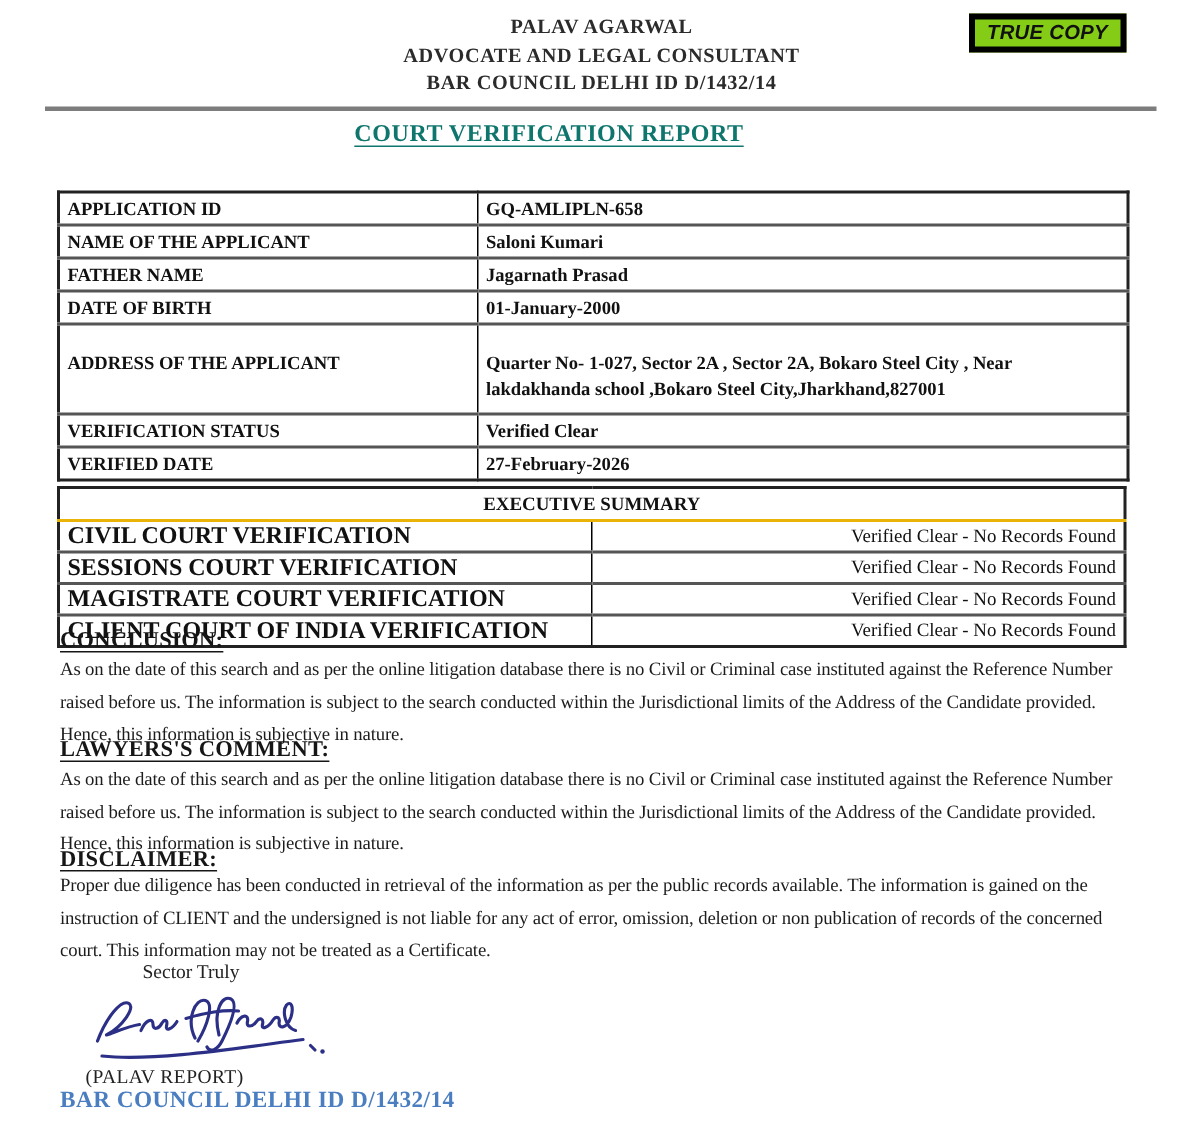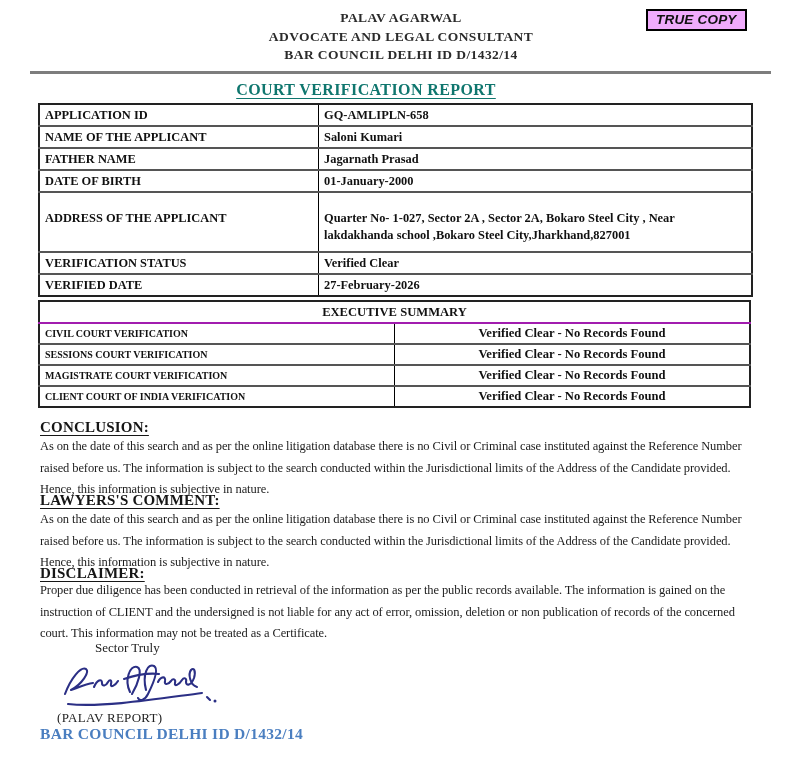--- a/index.html
+++ b/index.html
@@ -4,56 +4,56 @@
 <style>
   html,body{margin:0;padding:0;background:#fff;}
   .page{
     position:relative;width:802px;height:758px;background:#ffffff;overflow:hidden;
     font-family:"Liberation Serif","DejaVu Serif",serif;color:#1d1d1d;
   }
   
   .letterhead{position:absolute;top:9px;left:0;width:802px;text-align:center;}
   .letterhead div{font-weight:bold;font-size:13.5px;line-height:18.5px;letter-spacing:.4px;color:#2b2b2b;}
   .stamp{
-    position:absolute;left:646px;top:9px;border:2px solid #000000;padding:1px 8px 2px 8px;
+    position:absolute;left:646px;top:9px;border:4px solid #000000;padding:1px 8px 2px 8px;
     font-family:"Liberation Sans","DejaVu Sans",sans-serif;font-style:italic;font-weight:bold;
-    font-size:13.5px;color:#111;background:#f0abfc;letter-spacing:.2px;
+    font-size:13.5px;color:#111;background:#84cc16;letter-spacing:.2px;
   }
   .rule{position:absolute;left:30px;top:71px;width:741px;height:3px;background:#7d7d7d;}
   .report-title{
     position:absolute;top:81px;left:38px;width:656px;text-align:center;
     font-weight:bold;font-size:16px;letter-spacing:.4px;color:#0f766e;
     text-decoration:underline;text-underline-offset:3px;
   }
   
   table{border-collapse:collapse;table-layout:fixed;}
   .details-table{position:absolute;left:38px;top:103px;width:715px;}
   .details-table td{
     border-left:1px solid #000;border-top:2px solid #555;
     font-size:12.4px;font-weight:bold;color:#111;
     padding:1px 5px;vertical-align:middle;overflow:hidden;
   }
-  .details-table,.exec-table{border:2px solid #222;}
+  .details-table,.exec-table{border:2px solid #222;margin-top:24px;}
   .details-table tr:first-child td{border-top:none;}
   .details-table td:first-child{border-left:none;}
   .details-table .col-label{width:268px;}
   .details-table tr{height:22px;}
   .details-table tr.tall{height:60px;}
   .details-table tr.tall td{vertical-align:top;padding-top:17px;line-height:17px;}
   .exec-table{position:absolute;left:38px;top:300px;width:713px;}
   .exec-table th{
     font-size:12.6px;font-weight:bold;text-align:center;color:#111;
-    height:20px;padding:0 4px;border-bottom:2px solid #a21caf;
+    height:20px;padding:0 4px;border-bottom:2px solid #eab308;
   }
   .exec-table td{
     border-left:1px solid #000;border-top:2px solid #555;
-    font-size:10px;color:#111;padding:0 5px;height:19px;vertical-align:middle;
+    font-size:16px;color:#111;padding:0 5px;height:19px;vertical-align:middle;
   }
   .exec-table td:first-child{border-left:none;font-weight:bold;}
-  .exec-table td.center{text-align:center;font-weight:bold;font-size:12.6px;}
+  .exec-table td.center{text-align:right;font-weight:normal;font-size:12.6px;}
   .exec-table .col-label{width:270px;}
   
   .sec-heading{
     position:absolute;left:40px;font-weight:bold;font-size:15px;color:#161616;
     text-decoration:underline;text-underline-offset:3px;letter-spacing:.2px;
   }
   .sec-body{
     position:absolute;left:40px;width:716px;font-size:12.5px;line-height:21.6px;
     color:#1c1c1c;letter-spacing:-0.1px;
   }

